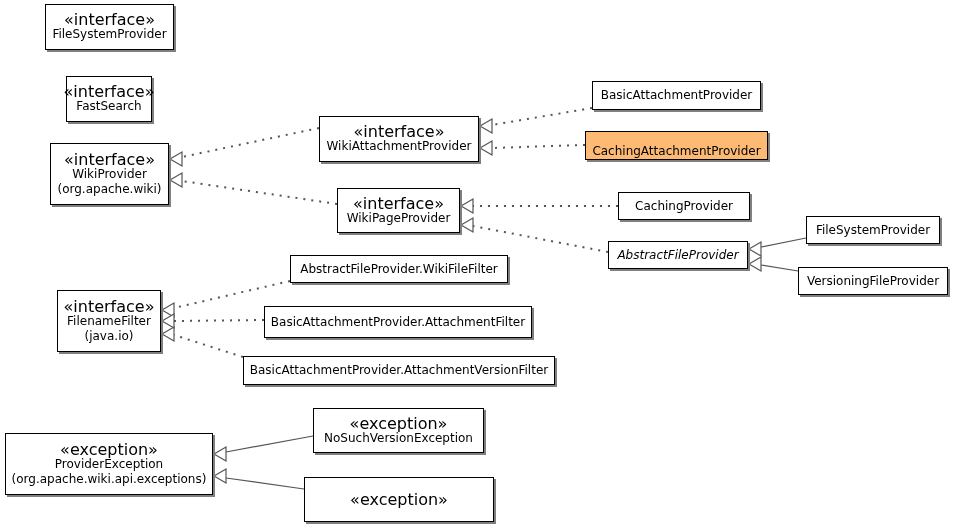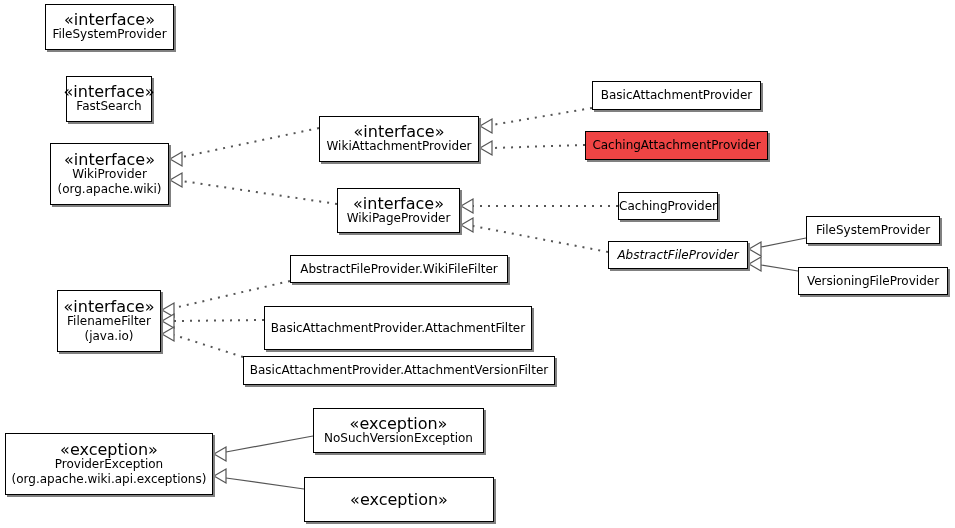--- a/index.html
+++ b/index.html
@@ -128,44 +128,44 @@
         <span class="line stereo">«interface»</span>
         <span class="line name">WikiAttachmentProvider</span>
       </div>
       <div class="uml-box" style="left: 337px; top: 188px; width: 123px; height: 45px; border-color: rgb(0, 0, 0); background: rgb(255, 255, 255); box-shadow: rgb(128, 128, 128) 2px 2px 0px 0px;">
         <span class="line stereo">«interface»</span>
         <span class="line name">WikiPageProvider</span>
       </div>
       <div class="uml-box" style="left: 592px; top: 81px; width: 169px; height: 29px; border-color: rgb(0, 0, 0); background: rgb(255, 255, 255); box-shadow: rgb(128, 128, 128) 2px 2px 0px 0px;">
         <span class="line name">BasicAttachmentProvider</span>
       </div>
-      <div class="uml-box" style="left: 585px; top: 131px; width: 183px; height: 29px; border-color: rgb(0, 0, 0); background: #ef4444; box-shadow: rgb(128, 128, 128) 2px 2px 0px 0px;">
+      <div class="uml-box" style="left: 585px; top: 131px; width: 183px; height: 29px; border-color: rgb(0, 0, 0); background: #fdba74; box-shadow: rgb(128, 128, 128) 2px 2px 0px 0px; justify-content: flex-end;">
         <span class="line name">CachingAttachmentProvider</span>
       </div>
-      <div class="uml-box" style="left: 618px; top: 192px; width: 100px; height: 28px; border-color: rgb(0, 0, 0); background: rgb(255, 255, 255); box-shadow: rgb(128, 128, 128) 2px 2px 0px 0px;">
+      <div class="uml-box" style="left: 618px; top: 192px; width: 132px; height: 28px; border-color: rgb(0, 0, 0); background: rgb(255, 255, 255); box-shadow: rgb(128, 128, 128) 2px 2px 0px 0px;">
         <span class="line name">CachingProvider</span>
       </div>
       <div class="uml-box abstract" style="left: 608px; top: 241px; width: 140px; height: 28px; border-color: rgb(0, 0, 0); background: rgb(255, 255, 255); box-shadow: rgb(128, 128, 128) 2px 2px 0px 0px;">
         <span class="line name">AbstractFileProvider</span>
       </div>
       <div class="uml-box" style="left: 806px; top: 216px; width: 134px; height: 28px; border-color: rgb(0, 0, 0); background: rgb(255, 255, 255); box-shadow: rgb(128, 128, 128) 2px 2px 0px 0px;">
         <span class="line name">FileSystemProvider</span>
       </div>
       <div class="uml-box" style="left: 798px; top: 267px; width: 150px; height: 28px; border-color: rgb(0, 0, 0); background: rgb(255, 255, 255); box-shadow: rgb(128, 128, 128) 2px 2px 0px 0px;">
         <span class="line name">VersioningFileProvider</span>
       </div>
       <div class="uml-box" style="left: 57px; top: 290px; width: 104px; height: 62px; border-color: rgb(0, 0, 0); background: rgb(255, 255, 255); box-shadow: rgb(128, 128, 128) 2px 2px 0px 0px;">
         <span class="line stereo">«interface»</span>
         <span class="line name">FilenameFilter</span>
         <span class="line pkg">(java.io)</span>
       </div>
       <div class="uml-box" style="left: 290px; top: 255px; width: 218px; height: 28px; border-color: rgb(0, 0, 0); background: rgb(255, 255, 255); box-shadow: rgb(128, 128, 128) 2px 2px 0px 0px;">
         <span class="line name">AbstractFileProvider.WikiFileFilter</span>
       </div>
-      <div class="uml-box" style="left: 264px; top: 306px; width: 268px; height: 44px; border-color: rgb(0, 0, 0); background: rgb(255, 255, 255); box-shadow: rgb(128, 128, 128) 2px 2px 0px 0px;">
+      <div class="uml-box" style="left: 264px; top: 306px; width: 268px; height: 32px; border-color: rgb(0, 0, 0); background: rgb(255, 255, 255); box-shadow: rgb(128, 128, 128) 2px 2px 0px 0px;">
         <span class="line name">BasicAttachmentProvider.AttachmentFilter</span>
       </div>
       <div class="uml-box" style="left: 243px; top: 356px; width: 312px; height: 29px; border-color: rgb(0, 0, 0); background: rgb(255, 255, 255); box-shadow: rgb(128, 128, 128) 2px 2px 0px 0px;">
         <span class="line name">BasicAttachmentProvider.AttachmentVersionFilter</span>
       </div>
       <div class="uml-box" style="left: 5px; top: 433px; width: 208px; height: 62px; border-color: rgb(0, 0, 0); background: rgb(255, 255, 255); box-shadow: rgb(128, 128, 128) 2px 2px 0px 0px;">
         <span class="line stereo">«exception»</span>
         <span class="line name">ProviderException</span>
         <span class="line pkg">(org.apache.wiki.api.exceptions)</span>
       </div>

